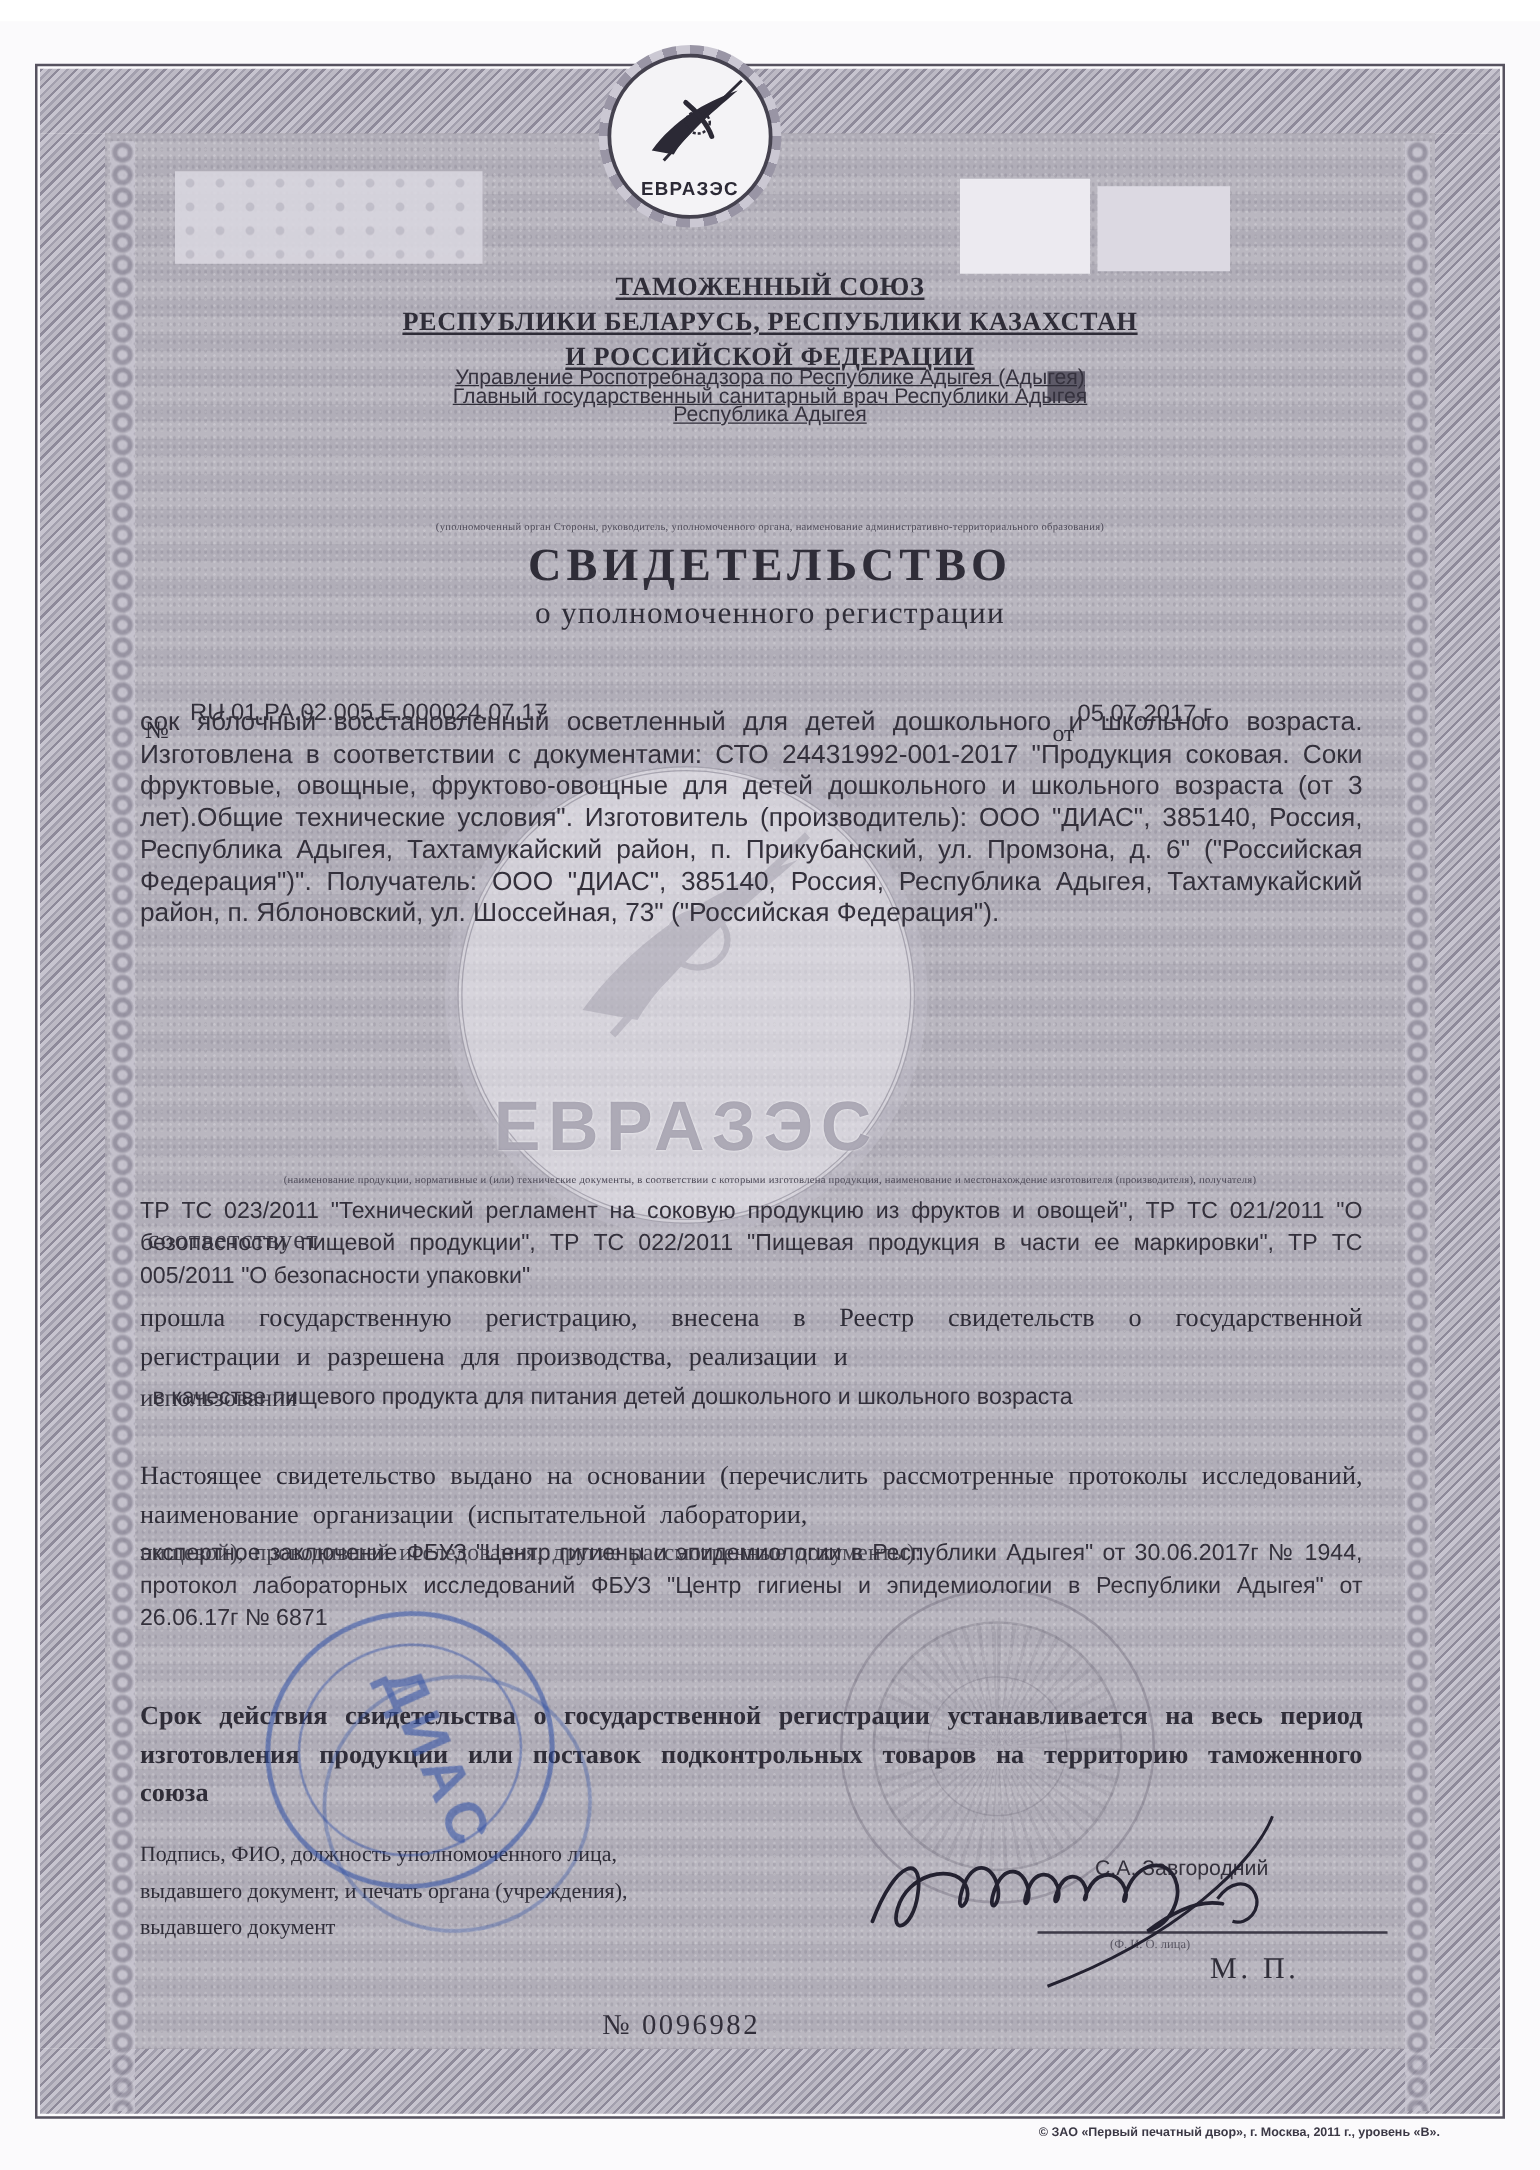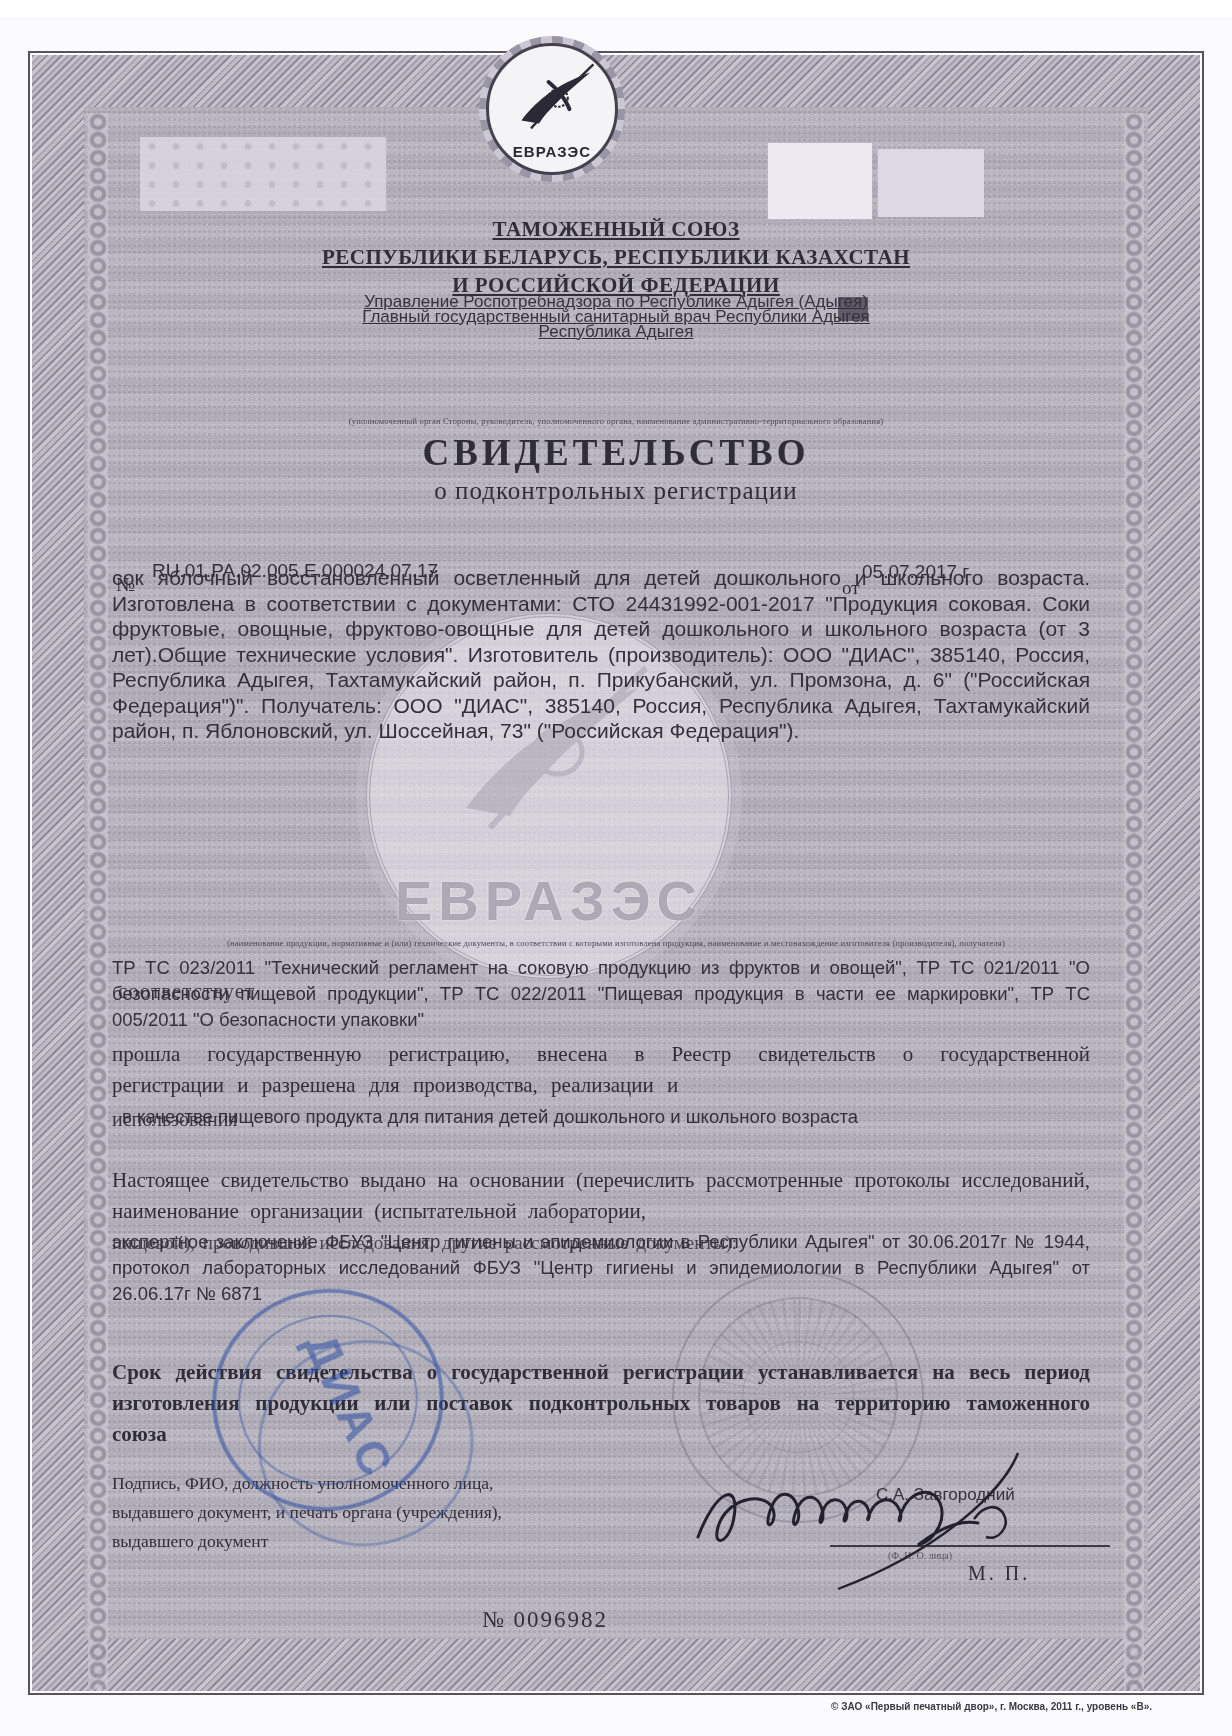--- a/index.html
+++ b/index.html
@@ -89,21 +89,21 @@
   .watermark-label{font-size:56px;font-weight:bold;font-family:"Liberation Sans",sans-serif;
              letter-spacing:6px;color:rgba(139,135,152,.7);text-shadow:0 0 2px rgba(255,255,255,.9);
              margin-bottom:42px;}
   
   .sig-labels{position:absolute;left:112px;top:1452px;width:500px;font-size:17.5px;line-height:29px;z-index:3;}
   .sig-scrawl{position:absolute;left:688px;top:1428px;z-index:5;}
   .sig-name{position:absolute;left:876px;top:1468px;font-family:"Liberation Sans",sans-serif;
             font-size:17px;color:#34313c;z-index:4;white-space:nowrap;}
   .sig-line{position:absolute;left:830px;top:1528px;width:280px;border-top:2px solid #3d3a47;z-index:3;}
   .sig-fio{position:absolute;left:888px;top:1533px;font-size:10px;color:rgba(58,55,68,.75);z-index:3;}
-  .seal-mark{position:absolute;left:968px;top:1545px;font-size:20px;letter-spacing:3px;z-index:3;}
+  .seal-mark{position:absolute;left:968px;top:1545px;font-size:24px;letter-spacing:3px;z-index:3;}
   .serial{position:absolute;left:345px;top:1590px;width:400px;text-align:center;
           font-size:23px;letter-spacing:2px;color:#312e3a;z-index:3;}
   
   .stamp-blue{position:absolute;left:212px;top:1272px;width:232px;height:222px;z-index:6;
               transform:rotate(-12deg);filter:blur(.4px);}
   .stamp-blue .ring1{position:absolute;inset:0;border-radius:50%;border:4px solid rgba(44,76,164,.55);}
   .stamp-blue .ring2{position:absolute;inset:26px;border-radius:50%;border:2px solid rgba(44,76,164,.45);}
   .stamp-blue .ghost{position:absolute;left:36px;top:58px;width:210px;height:200px;border-radius:50%;
               border:3px solid rgba(44,76,164,.35);}
   .stamp-blue .txt{position:absolute;left:50px;top:60px;font-family:"Liberation Sans",sans-serif;
@@ -154,21 +154,21 @@
     <div class="union">РЕСПУБЛИКИ БЕЛАРУСЬ, РЕСПУБЛИКИ КАЗАХСТАН</div>
     <div class="union">И РОССИЙСКОЙ ФЕДЕРАЦИИ</div>
     <div class="authority">Управление Роспотребнадзора по Республике Адыгея (Адыгея)</div>
     <div class="authority">Главный государственный санитарный врач Республики Адыгея</div>
     <div class="authority">Республика Адыгея</div>
   </div>
   <div class="caption c1">(уполномоченный орган Стороны, руководитель, уполномоченного органа, наименование административно-территориального образования)</div>
 
   <div class="title">
     <div class="main">СВИДЕТЕЛЬСТВО</div>
-    <div class="sub">о подконтрольных регистрации</div>
+    <div class="sub">о уполномоченного регистрации</div>
   </div>
 
   <div class="regrow">
     <span class="reg-no-label">№</span>
     <span class="reg-no typed">RU.01.РА.02.005.Е.000024.07.17</span>
     <span class="reg-date-label">от</span>
     <span class="reg-date typed">05.07.2017 г</span>
   </div>
 
   <div class="watermark">

